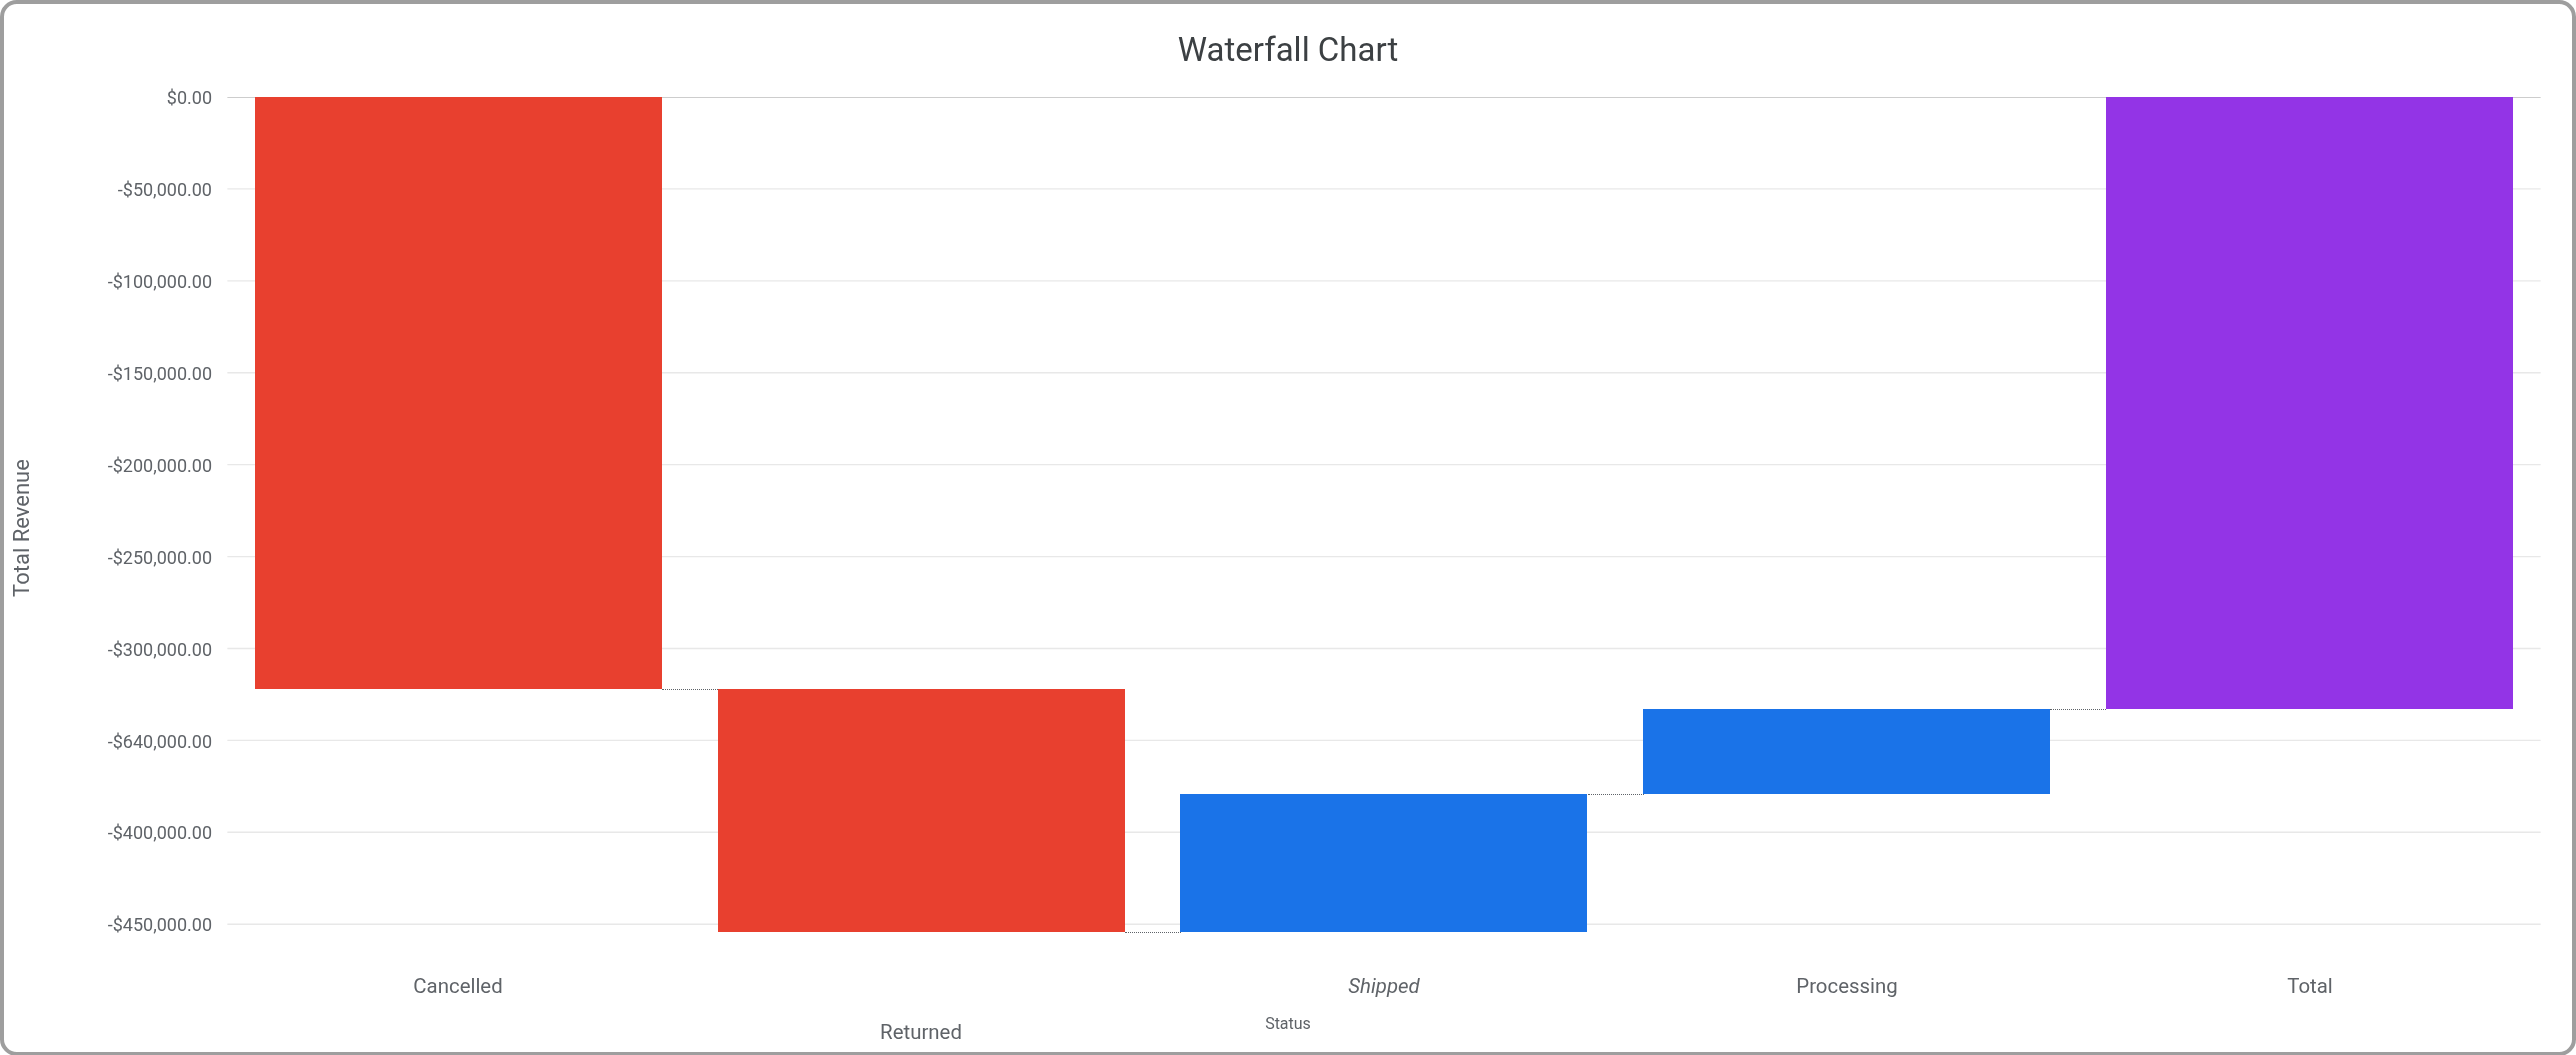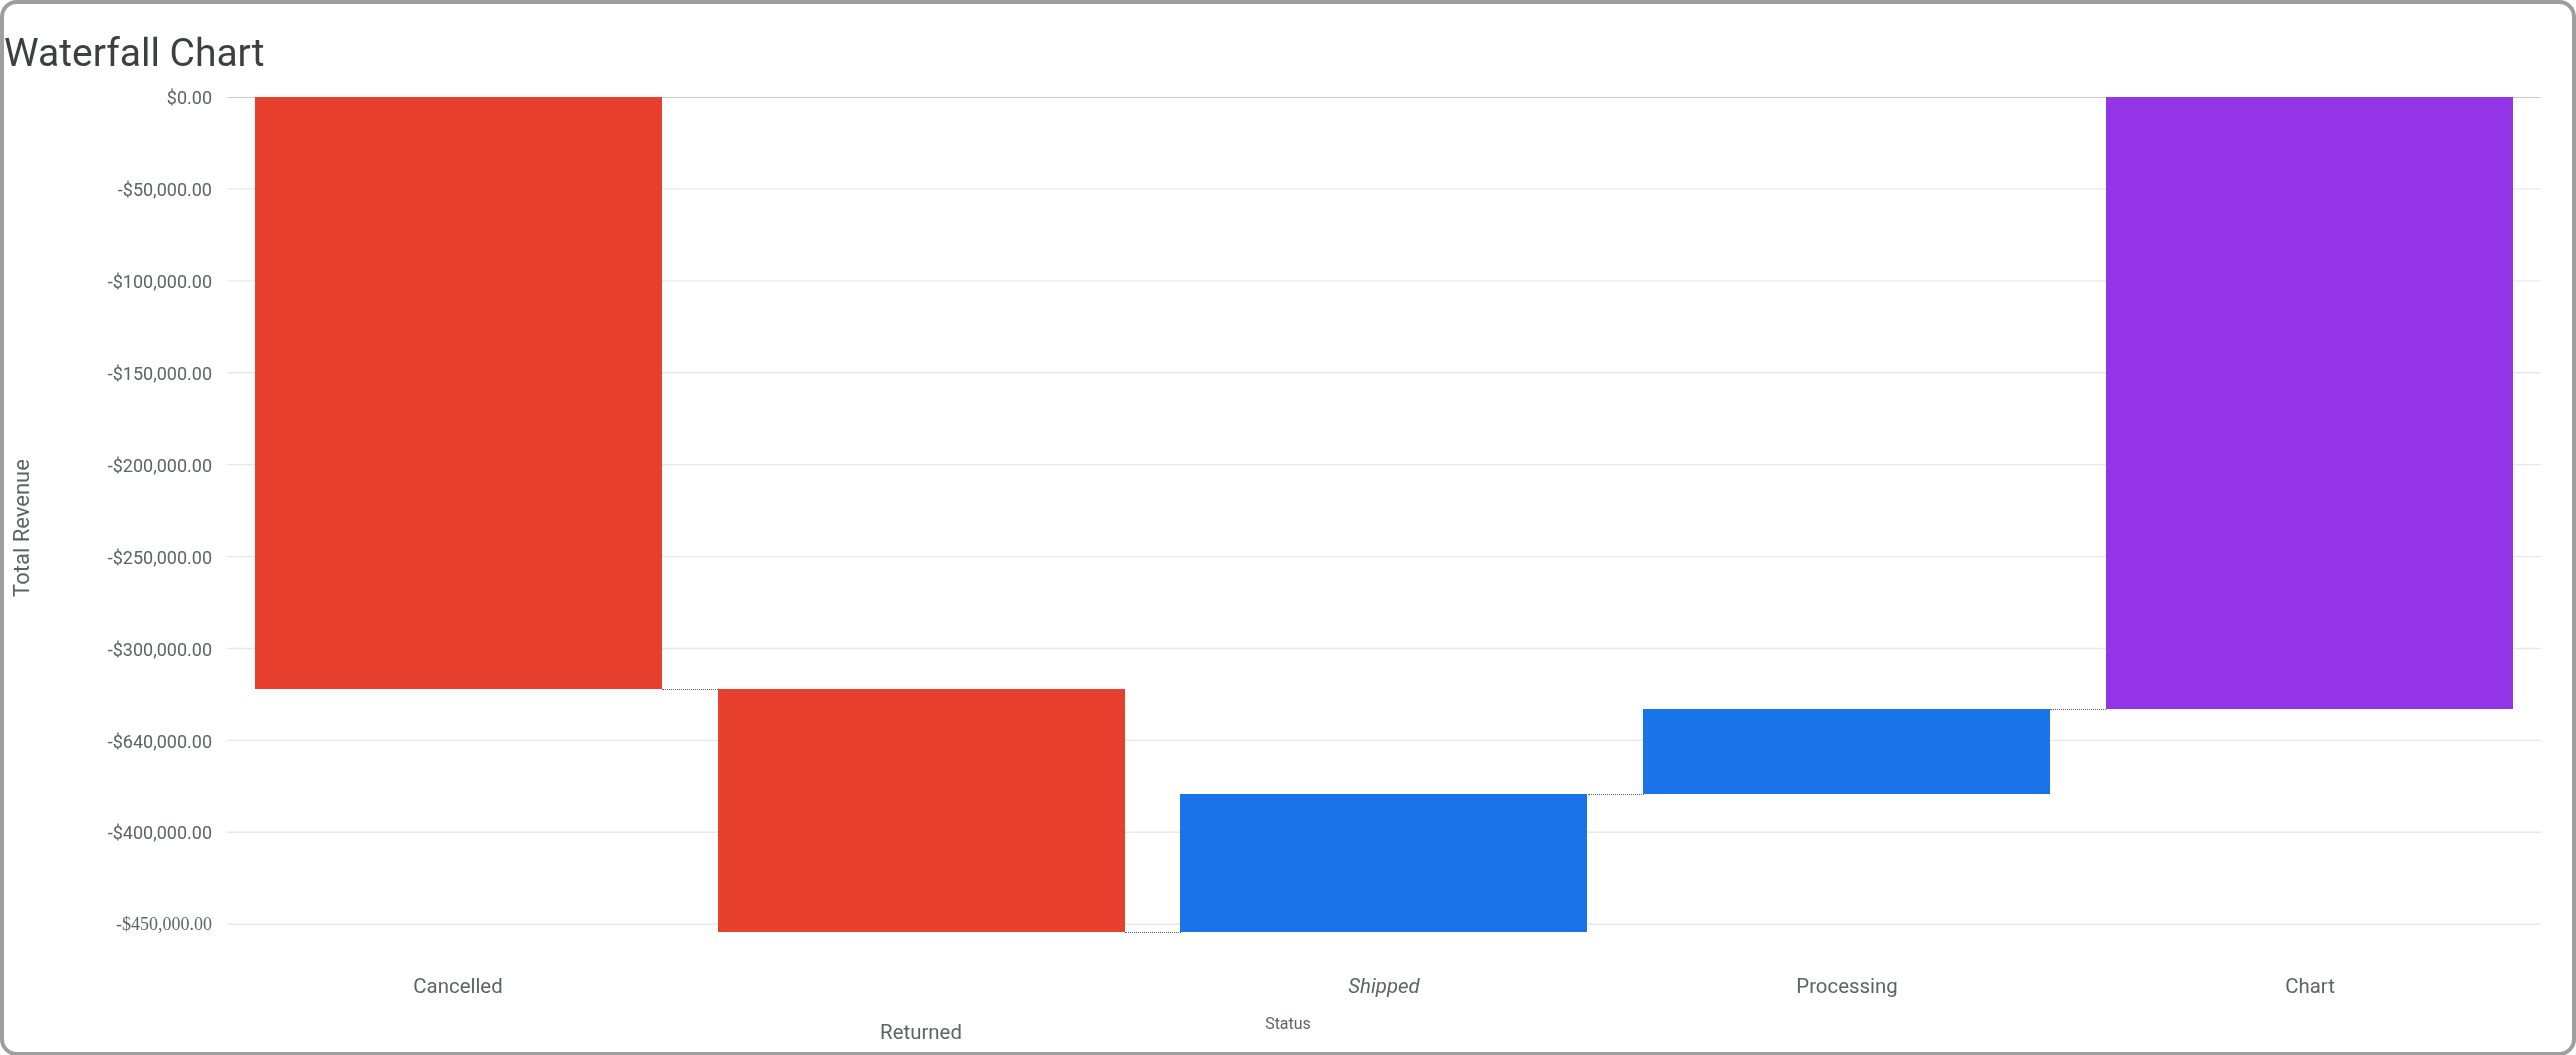--- a/index.html
+++ b/index.html
@@ -18,21 +18,22 @@
     border-radius: 16.7px;
     position: relative;
     background: #fff;
     overflow: hidden;
   }
   .title {
     position: absolute;
     top: 26px;
     left: 0;
     width: 100%;
-    font-size: 39px;
+    text-align: center;
+    font-size: 33px;
     color: #3c4043;
     font-weight: 400;
   }
   .plot {
     position: absolute;
     left: 223px;
     top: 93px;
     width: 2314px;
     height: 864px;
   }
@@ -127,25 +128,25 @@
   <div id="yticks-layer">
       <div class="ytick" style="top: 93px;">$0.00</div>
       <div class="ytick" style="top: 185px;">-$50,000.00</div>
       <div class="ytick" style="top: 277px;">-$100,000.00</div>
       <div class="ytick" style="top: 369px;">-$150,000.00</div>
       <div class="ytick" style="top: 461px;">-$200,000.00</div>
       <div class="ytick" style="top: 553px;">-$250,000.00</div>
       <div class="ytick" style="top: 645px;">-$300,000.00</div>
       <div class="ytick" style="top: 737px;">-$640,000.00</div>
       <div class="ytick" style="top: 828px;">-$400,000.00</div>
-      <div class="ytick" style="top: 920px; font-family: Liberation Serif, serif;">-$450,000.00</div>
+      <div class="ytick" style="top: 920px;">-$450,000.00</div>
     </div>
   <div id="xticks-layer">
       <div class="xtick" style="left: 454px; top: 970px;">Cancelled</div>
       <div class="xtick" style="left: 917px; top: 1016px;">Returned</div>
       <div class="xtick" style="left: 1380px; top: 970px; font-style: italic;">Shipped</div>
       <div class="xtick" style="left: 1843px; top: 970px;">Processing</div>
-      <div class="xtick" style="left: 2306px; top: 970px;">Chart</div>
+      <div class="xtick" style="left: 2306px; top: 970px;">Total</div>
     </div>
 
   <div class="xlabel">Status</div>
 </div>
 
 
 </body></html>

